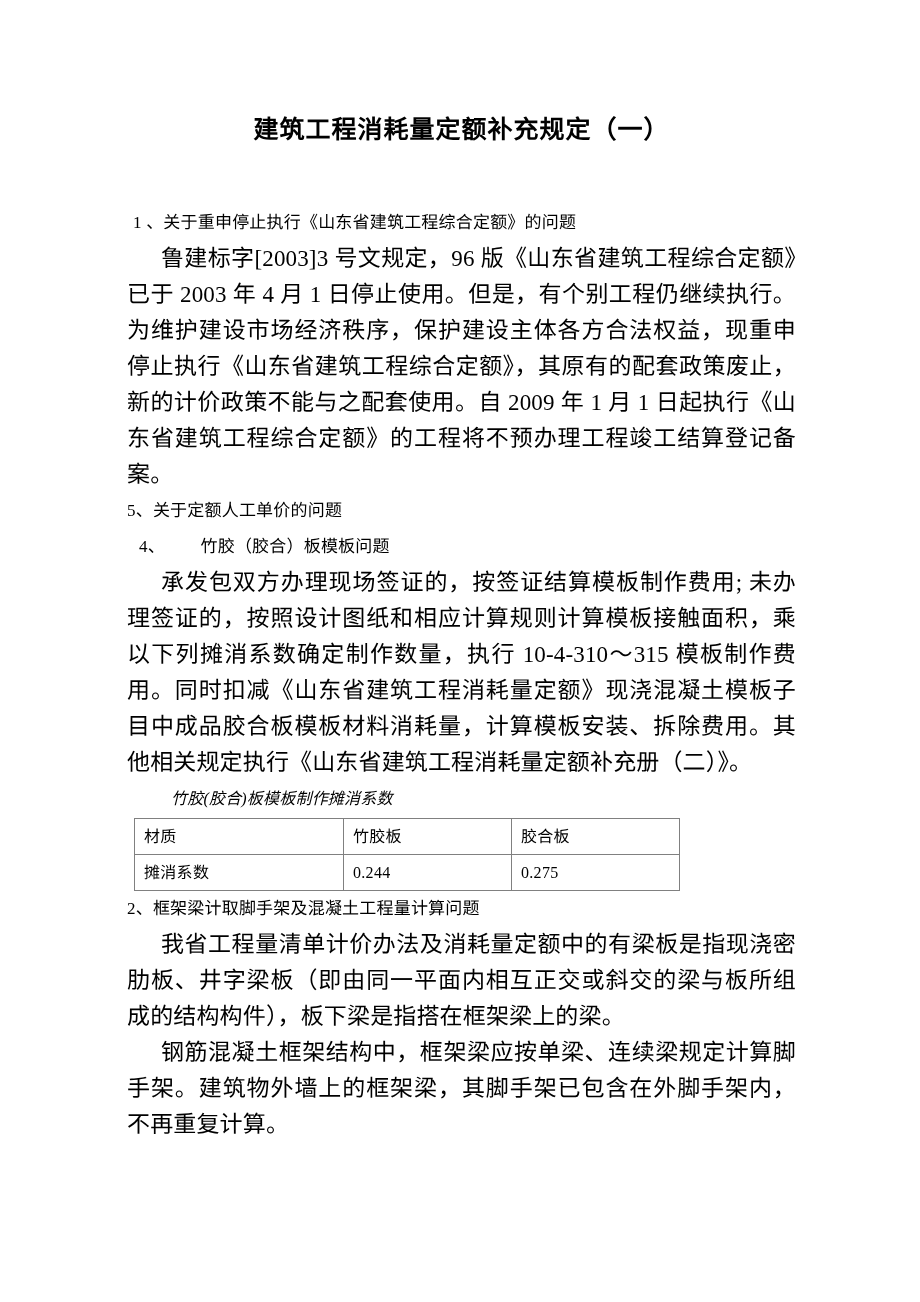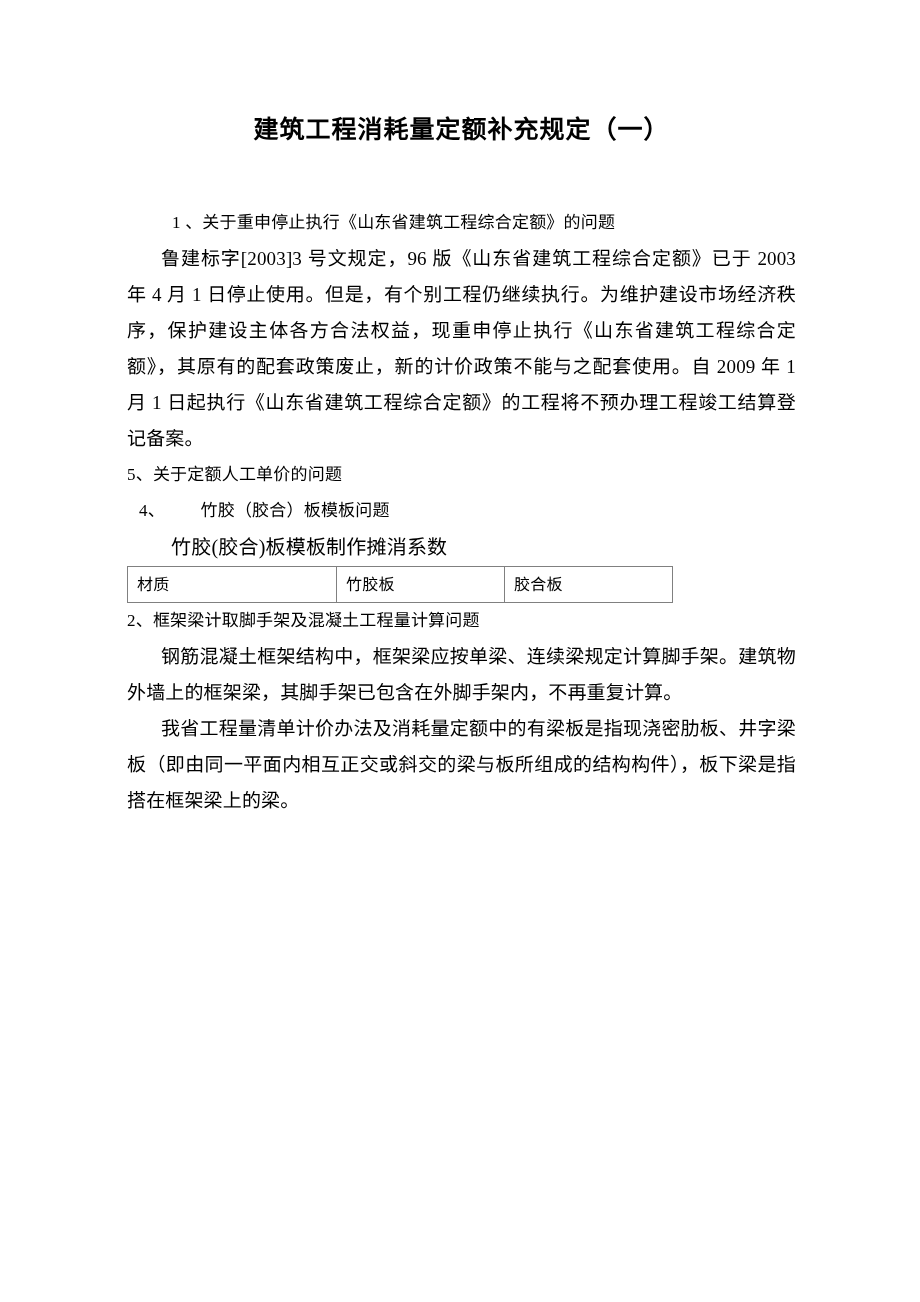--- a/index.html
+++ b/index.html
@@ -48,49 +48,49 @@
     font-size: 17px;
     line-height: 36px;
     margin: 0;
     text-align: justify;
     text-justify: inter-ideograph;
     letter-spacing: 0.2px;
     white-space: pre-wrap;
   }
   .sec-head.indent1 {
     text-indent: 6px;
-    margin-left: 39px;
   }
   .sec-head.indent-wide {
     text-indent: 12px;
   }
   p.body-par {
-    font-size: 19px;
+    font-size: 23px;
     line-height: 36px;
     margin: 0;
     text-align: justify;
     text-justify: inter-ideograph;
     text-indent: 34px;
     letter-spacing: 0.15px;
     word-break: break-all;
   }
   p.body-par.tight {
     letter-spacing: -0.15px;
   }
   .tbl-caption {
-    font-size: 20px;
+    font-size: 16px;
     line-height: 36px;
     margin: 0;
     text-indent: 44px;
     letter-spacing: 0.2px;
+    font-style: italic;
   }
   table.coef-table {
     border-collapse: collapse;
     width: 545px;
-    margin: 1px 0 0 0;
+    margin: 1px 0 0 7px;
     table-layout: fixed;
   }
   table.coef-table td {
     border: 1px solid #808080;
     height: 35px;
     font-size: 16px;
     line-height: 20px;
     padding: 0 0 0 9px;
     vertical-align: middle;
     letter-spacing: 0.3px;
@@ -109,36 +109,42 @@
     <h1 class="doc-title">建筑工程消耗量定额补充规定（一）</h1>
 
     <div class="title-spacer"></div>
 
     <div class="sec-head indent1">1 、关于重申停止执行《山东省建筑工程综合定额》的问题</div>
     <p class="body-par">鲁建标字[2003]3 号文规定，96 版《山东省建筑工程综合定额》已于 2003 年 4 月 1 日停止使用。但是，有个别工程仍继续执行。为维护建设市场经济秩序，保护建设主体各方合法权益，现重申停止执行《山东省建筑工程综合定额》，其原有的配套政策废止，新的计价政策不能与之配套使用。自 2009 年 1 月 1 日起执行《山东省建筑工程综合定额》的工程将不预办理工程竣工结算登记备案。</p>
 
     <div class="sec-head">5、关于定额人工单价的问题</div>
 
     <div class="sec-head indent-wide">4、        竹胶（胶合）板模板问题</div>
+    <p class="body-par">承发包双方办理现场签证的，按签证结算模板制作费用; 未办理签证的，按照设计图纸和相应计算规则计算模板接触面积，乘以下列摊消系数确定制作数量，执行 10-4-310～315 模板制作费用。同时扣减《山东省建筑工程消耗量定额》现浇混凝土模板子目中成品胶合板模板材料消耗量，计算模板安装、拆除费用。其他相关规定执行《山东省建筑工程消耗量定额补充册（二）》。</p>
 
     <div class="tbl-caption">竹胶(胶合)板模板制作摊消系数</div>
 
     <table class="coef-table">
       <colgroup>
         <col class="c1">
           <col class="c2">
           <col class="c3">
       </colgroup>
       <tbody>
         <tr>
           <td>材质</td>
           <td>竹胶板</td>
           <td>胶合板</td>
         </tr>
+        <tr>
+          <td>摊消系数</td>
+          <td class="num">0.244</td>
+          <td class="num">0.275</td>
+        </tr>
       </tbody>
     </table>
 
     <div class="sec-head">2、框架梁计取脚手架及混凝土工程量计算问题</div>
+    <p class="body-par">我省工程量清单计价办法及消耗量定额中的有梁板是指现浇密肋板、井字梁板（即由同一平面内相互正交或斜交的梁与板所组成的结构构件），板下梁是指搭在框架梁上的梁。</p>
     <p class="body-par">钢筋混凝土框架结构中，框架梁应按单梁、连续梁规定计算脚手架。建筑物外墙上的框架梁，其脚手架已包含在外脚手架内，不再重复计算。</p>
-    <p class="body-par">我省工程量清单计价办法及消耗量定额中的有梁板是指现浇密肋板、井字梁板（即由同一平面内相互正交或斜交的梁与板所组成的结构构件），板下梁是指搭在框架梁上的梁。</p>
 
   </div>
 </div>
 
 </body></html>

